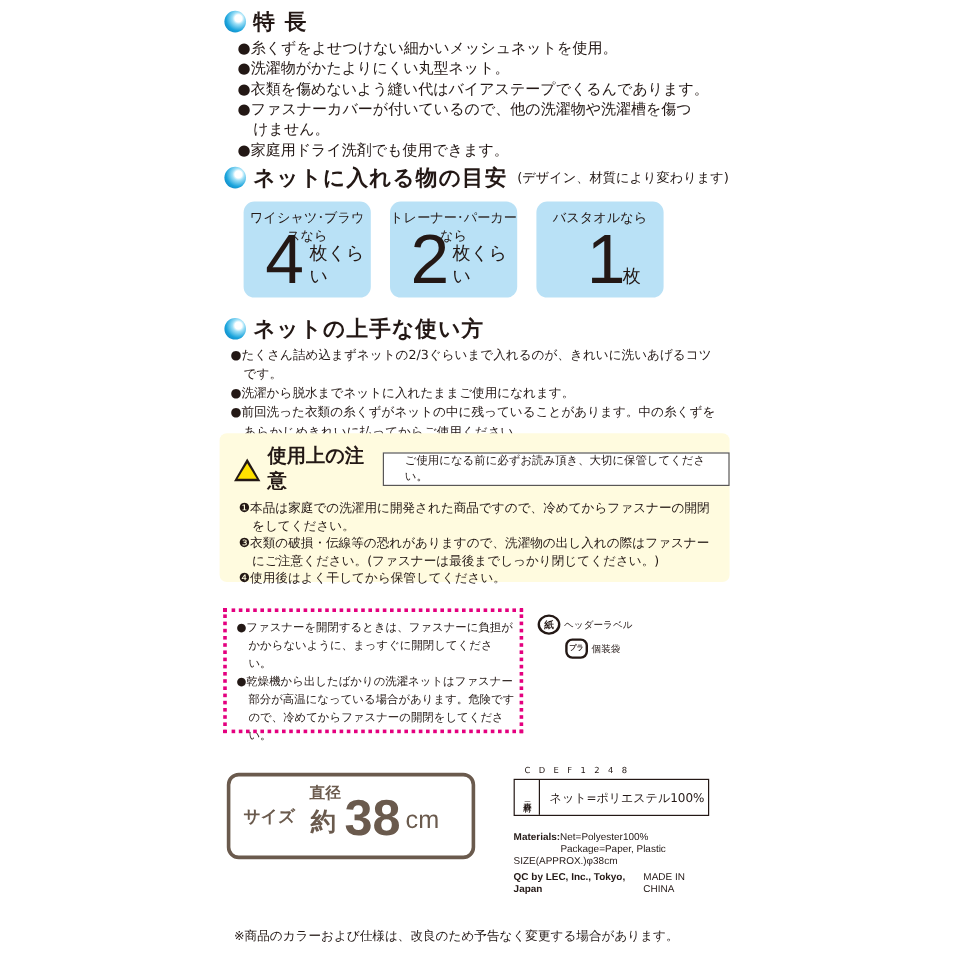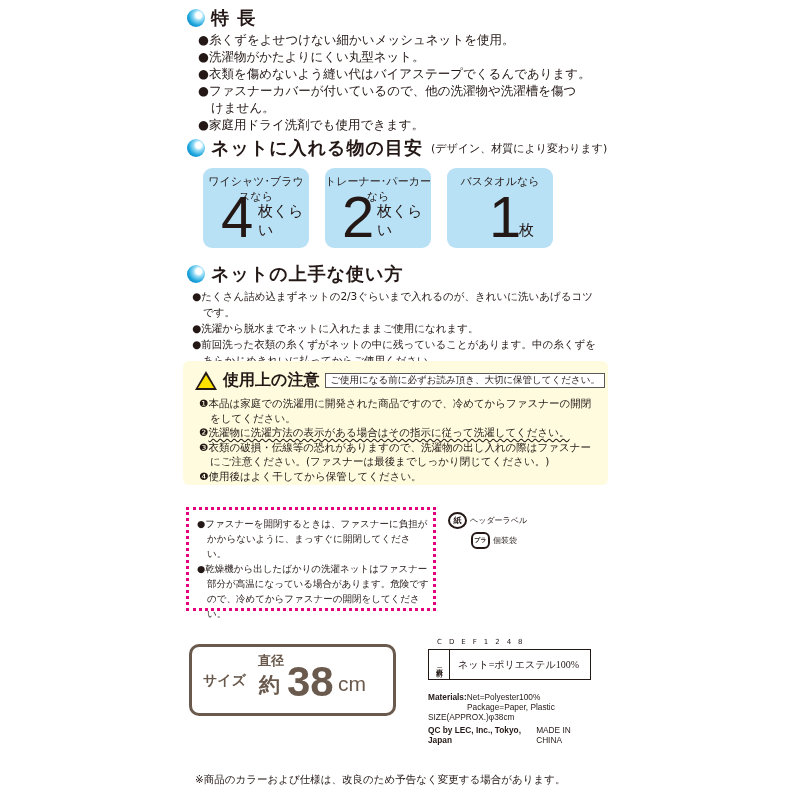--- a/index.html
+++ b/index.html
@@ -34,21 +34,21 @@
   .warn-tri {
     width:0; height:0; border-left:11px solid transparent; border-right:11px solid transparent;
     border-bottom:19px solid #231815; position:relative;
   }
   .warn-tri::after {
     content:""; position:absolute; left:-8px; top:4px; width:0; height:0;
     border-left:8px solid transparent; border-right:8px solid transparent; border-bottom:13px solid #ffe100;
   }
   .warn-tri span { position:absolute; left:-2px; top:5px; font-size:10px; font-weight:bold; color:#231815; }
   .caution-title { font-size:16px; font-weight:bold; }
-  .caution-note { font-size:9.5px; border:1px solid #595757; padding:0 4px; background:#fff; margin-left:6px; line-height:13px;font-family:Liberation Serif, serif; }
+  .caution-note { font-size:9.5px; border:1px solid #595757; padding:0 17px; background:#fff; margin-left:6px; line-height:13px; }
   .caution-list { font-size:10.5px; line-height:14.5px; }
   .caution-list .ci { padding-left:11px; text-indent:-11px; }
   .wavy { text-decoration: underline wavy #231815; text-underline-offset:2px; }
   .onegai {
     left:186px; top:507px; width:250px; height:104px;
     border:3px dotted #e4007f; box-sizing:border-box;
   }
   .onegai-title { color:#e4007f; font-size:10.5px; font-weight:bold; }
   .onegai-list { font-size:9.5px; line-height:15px; }
   .onegai-list .oi { padding-left:10px; text-indent:-10px; }
@@ -57,21 +57,21 @@
   .rbox {
     width:19px; height:17px; border:2px solid #231815; border-radius:6px; font-size:8px; font-weight:bold;
     display:flex; align-items:center; justify-content:center; box-sizing:border-box;
   }
   .size-box {
     left:189px; top:644px; width:207px; height:72px; border:3px solid #6a5a4d; border-radius:10px; box-sizing:border-box;
     color:#6a5a4d;
   }
   .mat-table { left:428px; top:649px; width:163px; height:31px; border:1px solid #231815; display:flex; box-sizing:border-box; }
   .mat-table .lbl { width:20px; border-right:1px solid #231815; font-size:7px; writing-mode:vertical-rl; text-orientation:upright; display:flex; align-items:center; justify-content:center; letter-spacing:-1px; }
-  .mat-table .val { flex:1; font-size:10px; display:flex; align-items:center; padding-left:8px;font-family:Liberation Serif, serif; }
+  .mat-table .val { flex:1; font-size:10px; display:flex; align-items:center; padding-left:8px; }
   .code { left:437px; top:638px; font-size:7px; letter-spacing:7px; color:#231815; }
   .eng { font-family:"Liberation Sans",sans-serif; font-size:8.3px; line-height:10px; }
 </style>
 </head>
 <body>
 
 <div class="abs" style="left:187px; top:6px; width:420px;">
   <div class="sec-head">
     <span class="ball"></span>
     <span class="h1">特 長</span>
@@ -125,21 +125,20 @@
 <div class="abs caution">
   <div style="display:flex; align-items:center; margin:9px 0 0 12px;">
     <div class="warn-tri">
         <span>!</span>
       </div>
     <span class="caution-title" style="margin-left:6px;">使用上の注意</span>
     <span class="caution-note">ご使用になる前に必ずお読み頂き、大切に保管してください。</span>
   </div>
   <div class="caution-list" style="margin:5px 0 0 16px; width:395px;">
     <div class="ci"><span>❶</span><span>本品は家庭での洗濯用に開発された商品ですので、冷めてからファスナーの開閉をしてください。</span></div>
-    <div class="ci"><span>❷</span><span class="wavy">洗濯物に洗濯方法の表示がある場合はその指示に従って洗濯してください。</span></div>
     <div class="ci"><span>❸</span><span>衣類の破損・伝線等の恐れがありますので、洗濯物の出し入れの際はファスナーにご注意ください。(ファスナーは最後までしっかり閉じてください。)</span></div>
     <div class="ci"><span>❹</span><span>使用後はよく干してから保管してください。</span></div>
   </div>
 </div>
 
 <div class="abs onegai">
   <div style="padding:5px 0 0 8px;">
     <div class="onegai-list" style="width:232px; margin-top:1px;">
       <div class="oi">ファスナーを開閉するときは、ファスナーに負担がかからないように、まっすぐに開閉してください。</div>
       <div class="oi">乾燥機から出したばかりの洗濯ネットはファスナー部分が高温になっている場合があります。危険ですので、冷めてからファスナーの開閉をしてください。</div>

